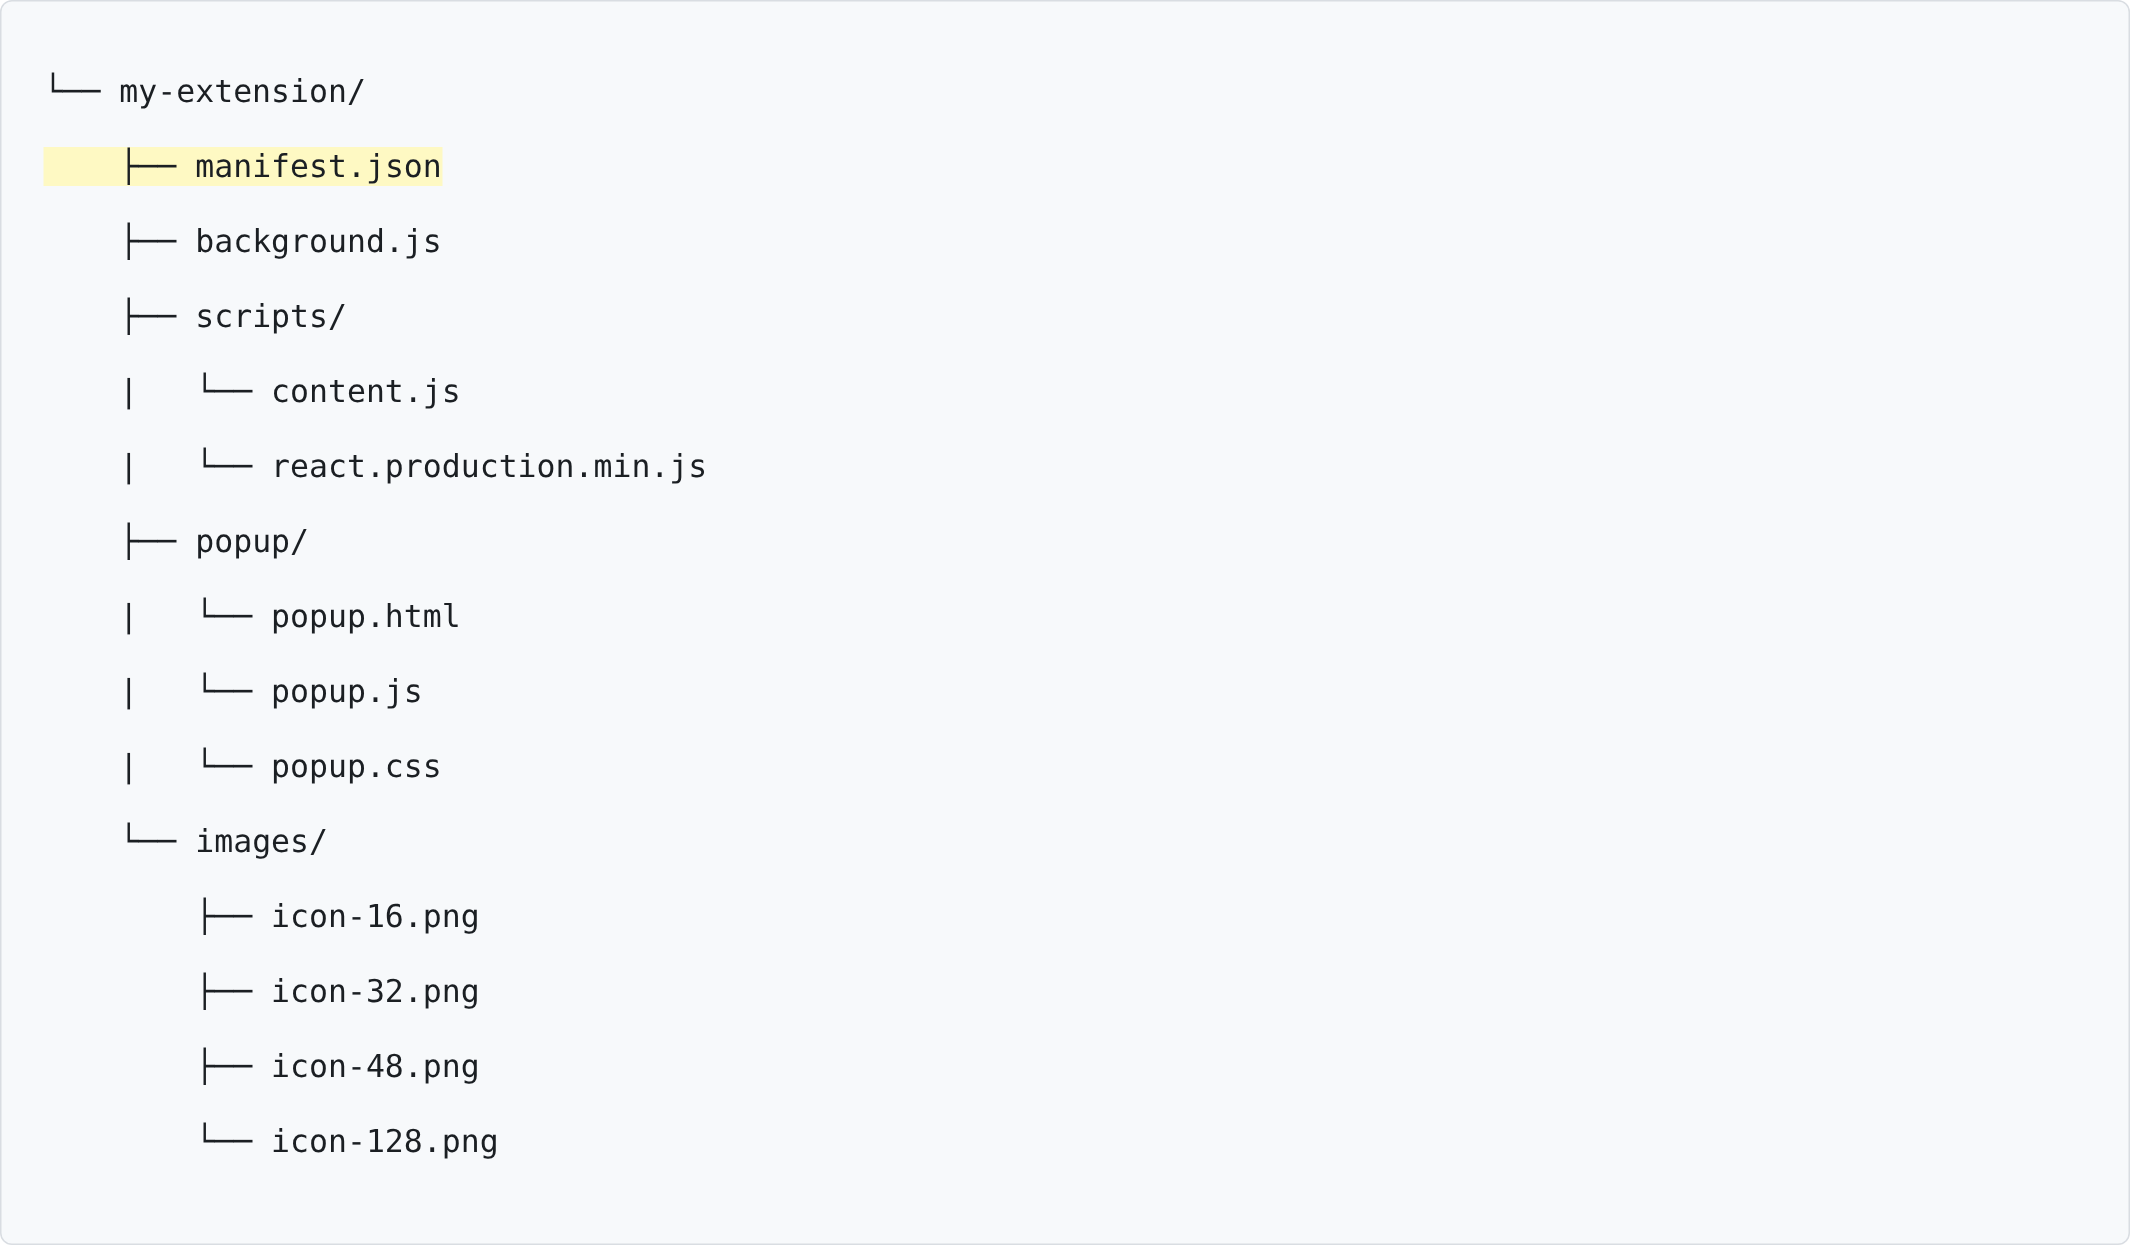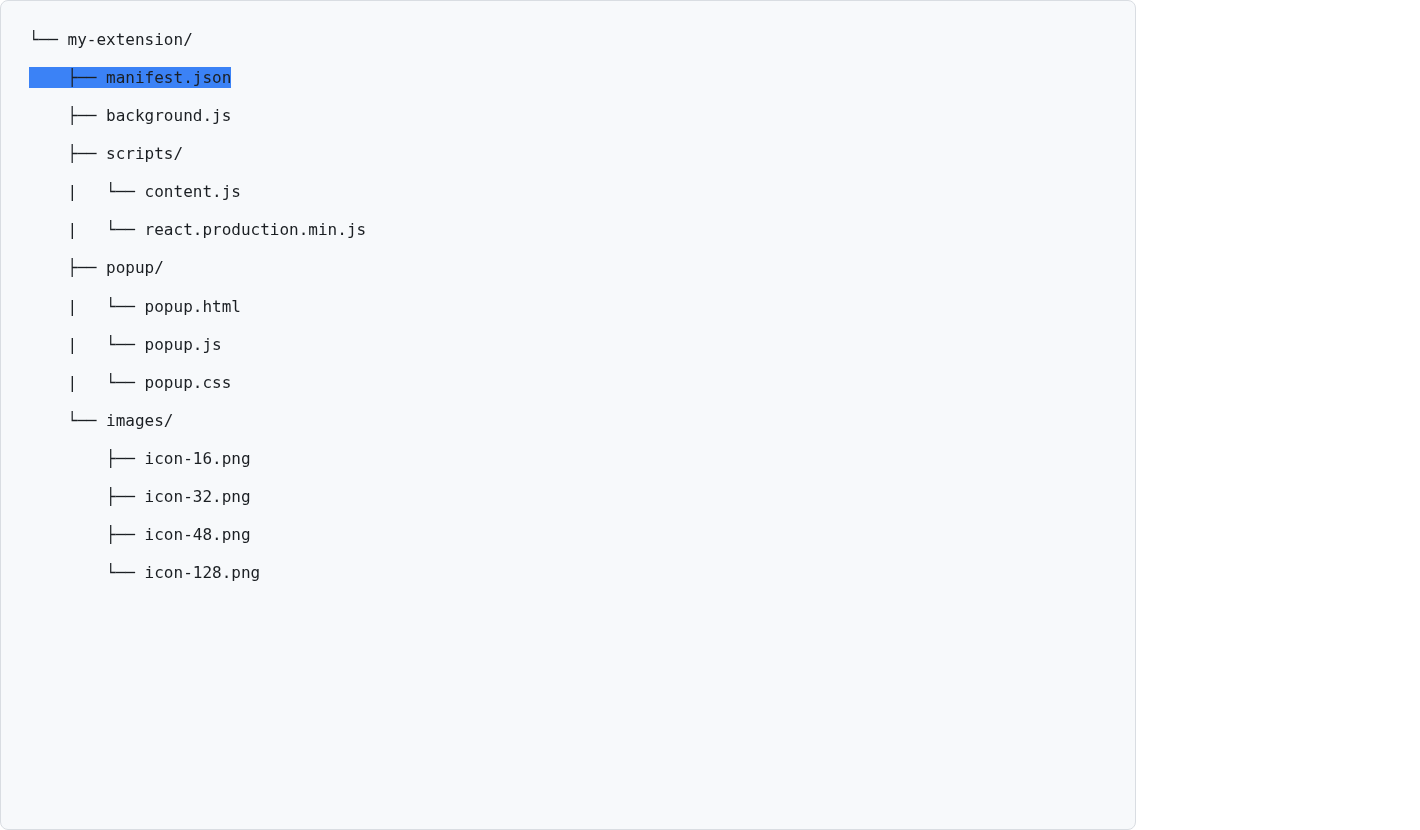--- a/index.html
+++ b/index.html
@@ -6,38 +6,38 @@
       margin: 0;
       padding: 0;
       box-sizing: border-box;
     }
     body {
       background: #ffffff;
       font-family: "SF Mono", "Monaco", "Menlo", "Consolas", "Liberation Mono", "Courier New", monospace;
       padding: 0;
     }
     .code-block {
-      width: 1136px;
+      width: 1420px;
       height: 830px;
       background: #f7f9fb;
       border: 1px solid #d9dde2;
       border-radius: 8px;
-      padding: 20px 28px;
-      font-size: 16px;
+      padding: 36px 28px;
+      font-size: 21px;
       line-height: 2.38;
       color: #1b1f23;
       font-weight: 400;
       overflow: hidden;
     }
     .tree-line {
       white-space: pre;
       display: block;
     }
     mark {
-      background-color: #3b82f6;
+      background-color: #fef9c3;
       color: #1b1f23;
       padding: 1px 0;
       border-radius: 0;
     }
   </style>
 </head>
 <body>
 
 <pre class="code-block" id="tree-container"><span class="tree-line"><span>└── </span><span>my-extension/</span></span><span class="tree-line"><mark><span>    ├── </span><span>manifest.json</span></mark><span>  </span></span><span class="tree-line"><span>    ├── </span><span>background.js</span></span><span class="tree-line"><span>    ├── </span><span>scripts/</span></span><span class="tree-line"><span>    |   └── </span><span>content.js</span></span><span class="tree-line"><span>    |   └── </span><span>react.production.min.js</span></span><span class="tree-line"><span>    ├── </span><span>popup/</span></span><span class="tree-line"><span>    |   └── </span><span>popup.html</span></span><span class="tree-line"><span>    |   └── </span><span>popup.js</span></span><span class="tree-line"><span>    |   └── </span><span>popup.css</span></span><span class="tree-line"><span>    └── </span><span>images/</span></span><span class="tree-line"><span>        ├── </span><span>icon-16.png</span></span><span class="tree-line"><span>        ├── </span><span>icon-32.png</span></span><span class="tree-line"><span>        ├── </span><span>icon-48.png</span></span><span class="tree-line"><span>        └── </span><span>icon-128.png</span></span></pre>
 

